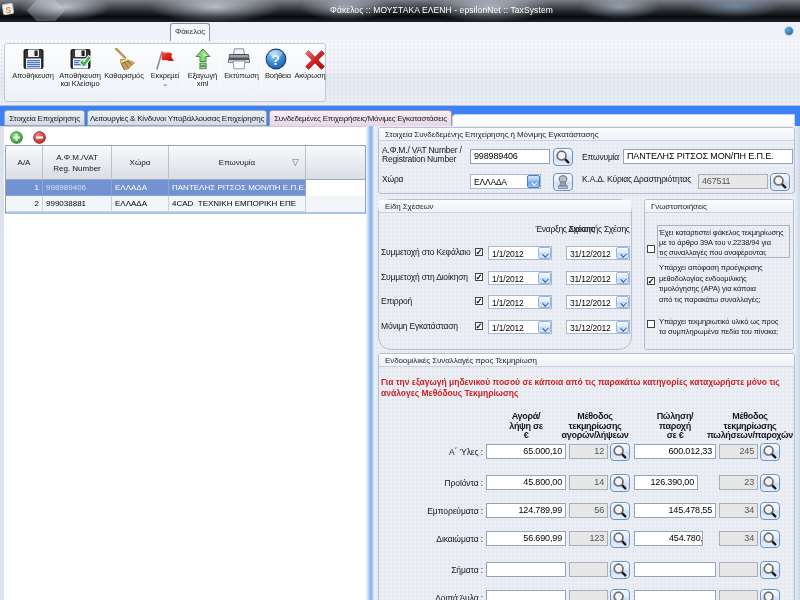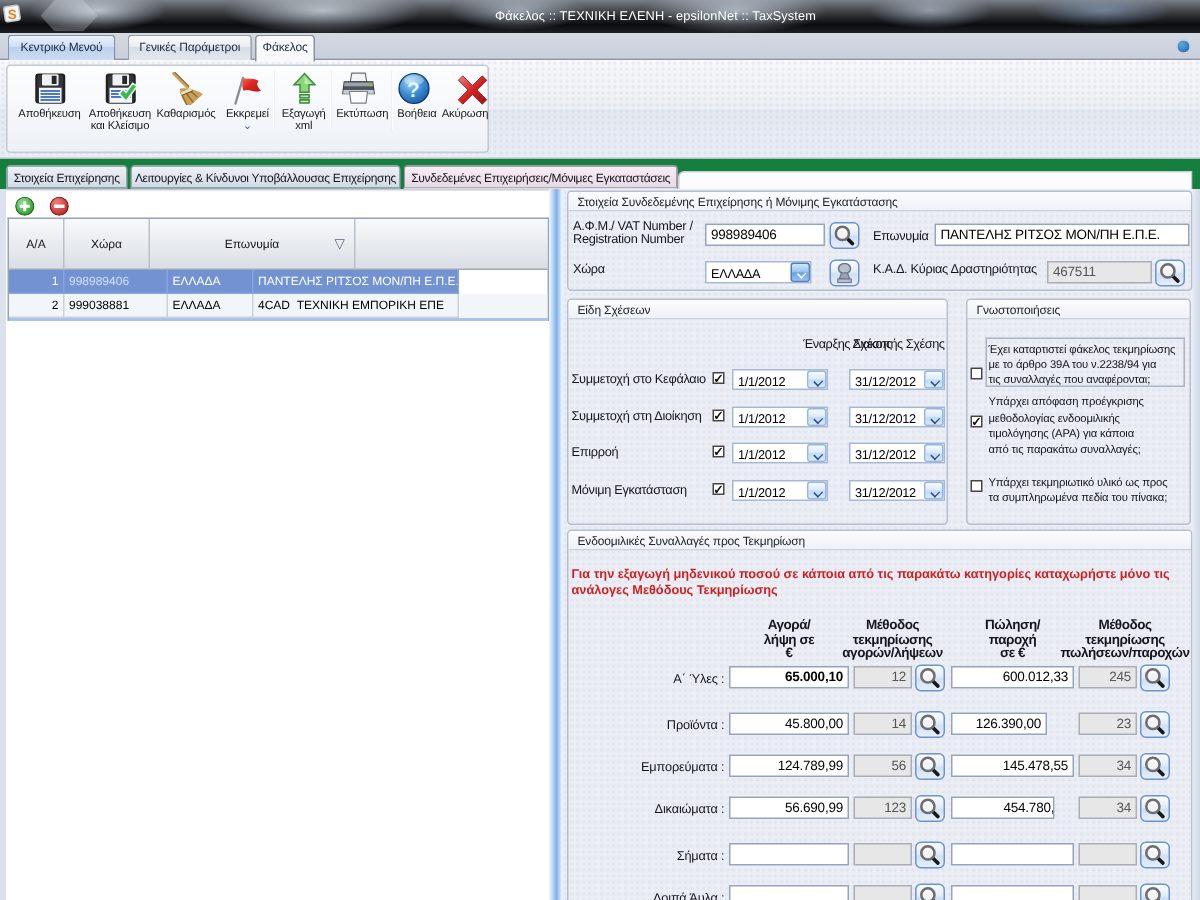--- a/index.html
+++ b/index.html
@@ -25,21 +25,21 @@
   border-bottom:1px solid #b6bcc6; }
 #rgroup { left:4px; top:3px; width:322px; height:59px; border:1px solid #c3c9d3; border-radius:3px;
   background:linear-gradient(#fcfdfe,#f2f5f9 70%, #edf1f7); z-index:2; }
 #rgcaption { left:0; bottom:0; width:100%; height:13px; background:linear-gradient(#e6eaf2,#dce2ec);
   border-radius:0 0 3px 3px; color:#64748e; font-size:8px; text-align:center; line-height:13px; border-top:1px solid #d4dae4;}
 .rbtn { position:absolute; top:2px; height:44px; text-align:center; font-size:7.5px; letter-spacing:-0.1px; color:#1a1a1a; }
 .rbtn .ic { display:block; margin:2px auto 0; }
 .rbtn .lbl { display:block; line-height:8px; margin-top:2px; }
 .rsep { position:absolute; top:3px; height:40px; width:1px; background:#c9ced8; border-right:1px solid #fdfdfe; }
 
-#subtabs { left:0; top:106px; width:800px; height:20px; background:#15803d; }
+#subtabs { left:0; top:106px; width:800px; height:20px; background:#3b82f6; }
 .stab { position:absolute; top:4px; height:16px; font-size:8px; letter-spacing:-0.2px; border:1px solid #9aa4b4; border-radius:3px 3px 0 0; text-align:center; color:#15161c; line-height:15px; }
 #stab1 { left:4px; width:81px; background:linear-gradient(#eef1f6,#d3dae5); }
 #stab2 { left:87px; width:180px; background:linear-gradient(#eef1f6,#d3dae5); }
 #stab3 { left:269px; width:183px; background:linear-gradient(#f8eef6,#e9d7e7); border-color:#a894a8; border-bottom-color:#e9d7e7; z-index:2; }
 #tabfill { left:452px; top:8px; width:343px; height:14px; background:#fbfcfd; border:1px solid #c8cedb; border-bottom:none; border-radius:4px 0 0 0; }
 
 #content { left:0; top:126px; width:800px; height:474px; background:#fff; }
 #leftpanel { left:0; top:0; width:367px; height:474px; background:#fff; border-top:1px solid #c5cede; }
 #splitter { left:366px; top:0; width:10px; height:474px; background:linear-gradient(90deg,#f4f7fc,#aecff2 30%,#7fb2e8 50%,#a8ccf0 65%,#e8f1fb 85%,#ffffff); }
 #rightpanel { left:375px; top:0; width:425px; height:474px; background-color:#eceef6;
@@ -83,31 +83,27 @@
 <div id="app">
 
   <div id="titlebar" class="abs">
     <div class="abs" style="left:20px;top:-6px;width:90px;height:26px;background:radial-gradient(ellipse at center, rgba(225,235,248,.75), rgba(225,235,248,0) 72%);"></div>
     <div class="abs" style="left:150px;top:-8px;width:130px;height:30px;background:radial-gradient(ellipse at center, rgba(230,240,250,.7), rgba(230,240,250,0) 72%);"></div>
     <div class="abs" style="left:300px;top:-6px;width:90px;height:26px;background:radial-gradient(ellipse at center, rgba(215,230,245,.6), rgba(215,230,245,0) 72%);"></div>
     <div class="abs" style="left:430px;top:-8px;width:120px;height:30px;background:radial-gradient(ellipse at center, rgba(225,238,250,.65), rgba(225,238,250,0) 72%);"></div>
     <div class="abs" style="left:580px;top:-5px;width:80px;height:24px;background:radial-gradient(ellipse at center, rgba(210,228,245,.55), rgba(210,228,245,0) 72%);"></div>
     <div class="abs" style="left:690px;top:-4px;width:90px;height:22px;background:radial-gradient(ellipse at center, rgba(160,190,225,.5), rgba(160,190,225,0) 72%);"></div>
     <div class="abs" style="left:27px;top:0px;width:38px;height:21px;background:rgba(235,242,250,.25);clip-path:polygon(25% 0,75% 0,100% 50%,75% 100%,25% 100%,0 50%);"></div>
-    <div id="titletext" class="abs">Φάκελος :: ΤΕΧΝΙΚΗ ΕΛΕΝΗ - epsilonNet :: TaxSystem</div>
+    <div id="titletext" class="abs">Φάκελος :: ΜΟΥΣΤΑΚΑ ΕΛΕΝΗ - epsilonNet :: TaxSystem</div>
     <svg class="abs" style="left:2px;top:2px" width="13" height="14" viewBox="0 0 13 14">
       <rect x="1" y="2" width="10" height="10" rx="1.5" fill="#f4f6f8" stroke="#c0c4cc" transform="rotate(-8 6 7)"></rect>
       <text x="3.2" y="10.5" font-size="9" font-weight="bold" fill="#e88820">S</text>
     </svg>
   </div>
 
-  <div id="tabrow" class="abs">
-    <div id="rtab1" class="rtab">Κεντρικό Μενού</div>
-    <div id="rtab2" class="rtab">Γενικές Παράμετροι</div>
-  </div>
   <div id="rtab3" class="rtab abs" style="top:23px;">Φάκελος</div>
   <div id="helpdot" class="abs"></div>
 
   <div id="ribbon" class="abs">
     <div id="rgroup" class="abs">
 
       <div class="rbtn" style="left:3px;width:50px;">
         <svg class="ic" width="23" height="22" viewBox="0 0 23 22">
           <rect x="1.5" y="1" width="20" height="20" rx="2.2" fill="#20211f"></rect>
           <rect x="3" y="2" width="17" height="19" rx="1.5" fill="#35363a"></rect>
@@ -241,20 +237,21 @@
             <radialGradient id="rg" cx=".35" cy=".3" r=".9">
           <stop offset="0" stop-color="#f08080"></stop>
               <stop offset="1" stop-color="#b01818"></stop>
         </radialGradient>
           </defs>
         <rect x="3" y="5.4" width="7" height="2.2" fill="#fff"></rect>
       </svg>
       <div id="grid" class="abs">
         <div class="ghead">
           <div class="ghc" style="width:37px;">Α/Α</div>
+          <div class="ghc" style="width:69px;">Α.Φ.Μ./VAT<br>Reg. Number</div>
           <div class="ghc" style="width:57px;">Χώρα</div>
           <div class="ghc" style="width:137px;">Επωνυμία<span style="position:absolute;right:6px;top:11px;font-size:9px;color:#5a6a80">▽</span></div>
           <div class="ghc" style="flex:1;border-right:none;"></div>
         </div>
         <div class="grow sel">
           <div class="gc" style="width:37px;text-align:right;">1</div>
           <div class="gc" style="width:69px;color:#cfe0f8;">998989406</div>
           <div class="gc" style="width:57px;">ΕΛΛΑΔΑ</div>
           <div class="gc" style="width:137px;">ΠΑΝΤΕΛΗΣ ΡΙΤΣΟΣ ΜΟΝ/ΠΗ Ε.Π.Ε.</div>
           <div style="flex:1;background:#fff;"></div>
@@ -303,21 +300,21 @@
       <div class="flabel" style="left:207px;top:49px;">Κ.Α.Δ. Κύριας Δραστηριότητας</div>
       <div class="tb gray" style="left:323px;top:48px;width:70px;height:15px;">467511</div>
       <div class="sbtn" style="left:395px;top:47px;">
         <svg width="18" height="16" viewBox="0 0 18 16">
             <path d="M11 10.2 L14.3 13.4" stroke="#1a1a1a" stroke-width="2.4" stroke-linecap="round"></path>
             <circle cx="7.6" cy="6.6" r="4.4" fill="#f2f3f5" stroke="#6e6e70" stroke-width="1.7"></circle>
             <path d="M5 5.2 A3.2 3.2 0 0 1 10 5.2" stroke="#fcfcfc" stroke-width="1.2" fill="none"></path>
           </svg>
       </div>
 
-      <div class="gb" style="left:3px;top:73px;width:254px;height:151px;">
+      <div class="gb" style="left:3px;top:73px;width:254px;height:151px;border-radius:13px;">
         <span class="cap">Είδη Σχέσεων</span>
       </div>
       <div class="hdr" style="left:113px;top:99px;width:66px;font-weight:normal;font-size:8.5px;margin-left:44px;">Έναρξης Σχέσης</div>
       <div class="hdr" style="left:190px;top:99px;width:68px;font-weight:normal;font-size:8.5px;">Διακοπής Σχέσης</div>
       <div class="flabel" style="left:6px;top:122px;">Συμμετοχή στο Κεφάλαιο</div>
       <div class="cb on" style="left:100px;top:122px;"></div>
       <div class="combo" style="left:113px;top:120px;width:64px;height:14px;">
           <span class="txt">1/1/2012</span>
           <span class="dbtn"></span>
         </div>
@@ -369,21 +366,21 @@
       <div class="gb" style="left:3px;top:227px;width:417px;height:255px;">
         <span class="cap">Ενδοομιλικές Συναλλαγές προς Τεκμηρίωση</span>
       </div>
       <div class="redtext" style="left:6px;top:251px;width:408px;">Για την εξαγωγή μηδενικού ποσού σε κάποια από τις παρακάτω κατηγορίες καταχωρήστε μόνο τις ανάλογες Μεθόδους Τεκμηρίωσης</div>
       <div class="hdr" style="left:121px;top:286px;width:60px;">Αγορά/<br>λήψη σε<br>€</div>
       <div class="hdr" style="left:185px;top:286px;width:70px;">Μέθοδος<br>τεκμηρίωσης<br>αγορών/λήψεων</div>
       <div class="hdr" style="left:270px;top:286px;width:60px;">Πώληση/<br>παροχή<br>σε €</div>
       <div class="hdr" style="left:330px;top:286px;width:90px;">Μέθοδος<br>τεκμηρίωσης<br>πωλήσεων/παροχών</div>
 
       <div class="rowlbl" style="left:8px;top:321px;width:100px;">Α΄ Ύλες :</div>
-      <div class="tb right" style="left:111px;top:318px;width:80px;height:15px;font-weight:bold;">65.000,10</div>
+      <div class="tb right" style="left:111px;top:318px;width:80px;height:15px;">65.000,10</div>
       <div class="tb gray right" style="left:194px;top:318px;width:39px;height:15px;">12</div>
       <div class="sbtn" style="left:235px;top:317px;"><svg width="18" height="16" viewBox="0 0 18 16">
             <path d="M11 10.2 L14.3 13.4" stroke="#1a1a1a" stroke-width="2.4" stroke-linecap="round"></path>
             <circle cx="7.6" cy="6.6" r="4.4" fill="#f2f3f5" stroke="#6e6e70" stroke-width="1.7"></circle>
             <path d="M5 5.2 A3.2 3.2 0 0 1 10 5.2" stroke="#fcfcfc" stroke-width="1.2" fill="none"></path>
           </svg></div>
       <div class="tb right" style="left:259px;top:318px;width:82px;height:15px;">600.012,33</div>
       <div class="tb gray right" style="left:344px;top:318px;width:39px;height:15px;">245</div>
       <div class="sbtn" style="left:385px;top:317px;"><svg width="18" height="16" viewBox="0 0 18 16">
             <path d="M11 10.2 L14.3 13.4" stroke="#1a1a1a" stroke-width="2.4" stroke-linecap="round"></path>

